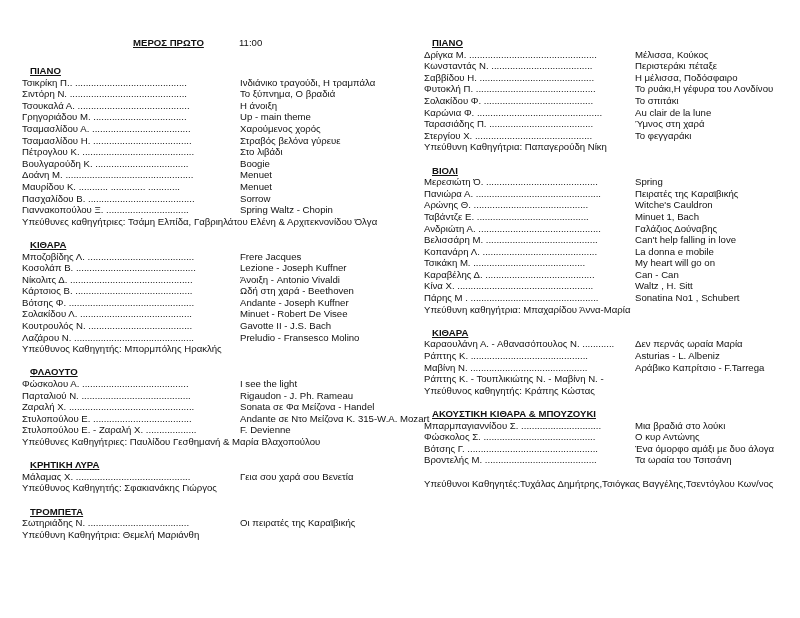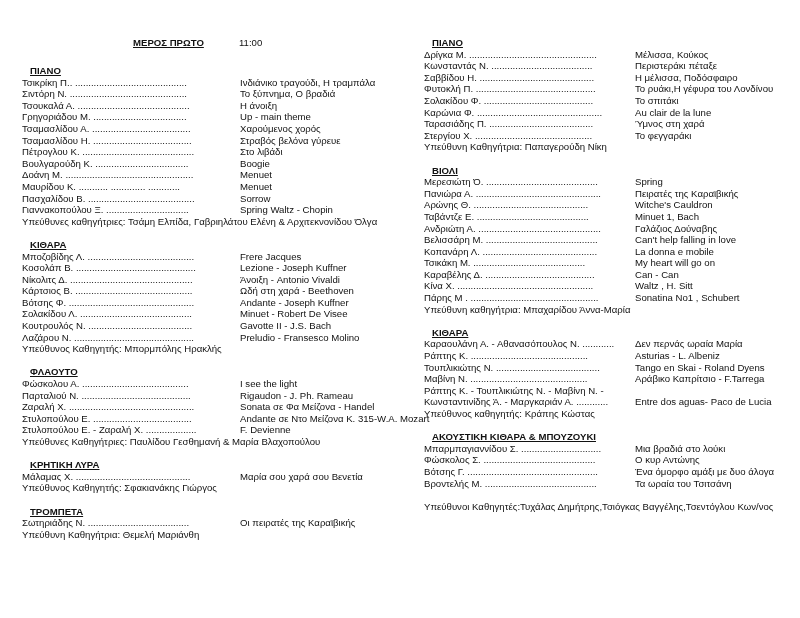--- a/index.html
+++ b/index.html
@@ -62,21 +62,21 @@
         <div class="section-title">ΦΛΑΟΥΤΟ</div>
         <div class="row"><span class="name">Φώσκολου Α. ........................................</span><span class="piece">I see the light</span></div>
         <div class="row"><span class="name">Παρταλιού Ν. .........................................</span><span class="piece">Rigaudon - J. Ph. Rameau</span></div>
         <div class="row"><span class="name">Ζαραλή Χ. ...............................................</span><span class="piece">Sonata σε Φα Μείζονα - Handel</span></div>
         <div class="row"><span class="name">Στυλοπούλου Ε. .....................................</span><span class="piece">Andante σε Ντο Μείζονα Κ. 315-W.A. Mozart</span></div>
         <div class="row"><span class="name">Στυλοπούλου Ε. - Ζαραλή Χ. ...................</span><span class="piece">F. Devienne</span></div>
         <div class="teacher">Υπεύθυνες Καθηγήτριες: Παυλίδου Γεσθημανή &amp; Μαρία Βλαχοπούλου</div>
       </div>
       <div class="section">
         <div class="section-title">ΚΡΗΤΙΚΗ ΛΥΡΑ</div>
-        <div class="row"><span class="name">Μάλαμας Χ. ...........................................</span><span class="piece">Μαρία σου χαρά σου Βενετία</span></div>
+        <div class="row"><span class="name">Μάλαμας Χ. ...........................................</span><span class="piece">Γεια σου χαρά σου Βενετία</span></div>
         <div class="teacher">Υπεύθυνος Καθηγητής: Σφακιανάκης Γιώργος</div>
       </div>
       <div class="section">
         <div class="section-title">ΤΡΟΜΠΕΤΑ</div>
         <div class="row"><span class="name">Σωτηριάδης Ν. ......................................</span><span class="piece">Οι πειρατές της Καραϊβικής</span></div>
         <div class="teacher">Υπεύθυνη Καθηγήτρια: Θεμελή Μαριάνθη</div>
       </div>
     </div>
 </div>
 
@@ -106,24 +106,22 @@
         <div class="row"><span class="name">Τσικάκη Μ. ..........................................</span><span class="piece">My heart will go on</span></div>
         <div class="row"><span class="name">Καραβέλης Δ. .........................................</span><span class="piece">Can - Can</span></div>
         <div class="row"><span class="name">Κίνα Χ. ...................................................</span><span class="piece">Waltz , H. Sitt</span></div>
         <div class="row"><span class="name">Πάρης Μ . ................................................</span><span class="piece">Sonatina No1 , Schubert</span></div>
         <div class="teacher">Υπεύθυνη καθηγήτρια: Μπαχαρίδου Άννα-Μαρία</div>
       </div>
       <div class="section">
         <div class="section-title">ΚΙΘΑΡΑ</div>
         <div class="row"><span class="name">Καραουλάνη Α. - Αθανασόπουλος Ν. ............</span><span class="piece">Δεν περνάς ωραία Μαρία</span></div>
         <div class="row"><span class="name">Ράπτης Κ. ............................................</span><span class="piece">Asturias - L. Albeniz</span></div>
-        <div class="row"><span class="name">Τουπλικιώτης Ν. .......................................</span><span class="piece">Tango en Skai - Roland Dyens</span></div>
         <div class="row"><span class="name">Μαβίνη Ν. ............................................</span><span class="piece">Αράβικο Καπρίτσιο - F.Tarrega</span></div>
         <div class="row"><span class="name">Ράπτης Κ. - Τουπλικιώτης Ν. - Μαβίνη Ν. -</span><span class="piece"></span></div>
-        <div class="row"><span class="name">Κωνσταντινίδης Ά. - Μαργκαριάν Α. ............</span><span class="piece">Entre dos aguas- Paco de Lucia</span></div>
         <div class="teacher">Υπεύθυνος καθηγητής: Κράπης Κώστας</div>
       </div>
       <div class="section">
         <div class="section-title">ΑΚΟΥΣΤΙΚΗ ΚΙΘΑΡΑ &amp; ΜΠΟΥΖΟΥΚΙ</div>
         <div class="row"><span class="name">Μπαρμπαγιαννίδου Σ. ..............................</span><span class="piece">Μια βραδιά στο λούκι</span></div>
         <div class="row"><span class="name">Φώσκολος Σ. ..........................................</span><span class="piece">Ο κυρ Αντώνης</span></div>
         <div class="row"><span class="name">Βότσης Γ. .................................................</span><span class="piece">Ένα όμορφο αμάξι με δυο άλογα</span></div>
         <div class="row"><span class="name">Βροντελής Μ. ..........................................</span><span class="piece">Τα ωραία του Τσιτσάνη</span></div>
         <div class="spacer"></div>
         <div class="teacher">Υπεύθυνοι Καθηγητές:Τυχάλας Δημήτρης,Τσιόγκας Βαγγέλης,Τσεντόγλου Κων/νος</div>

